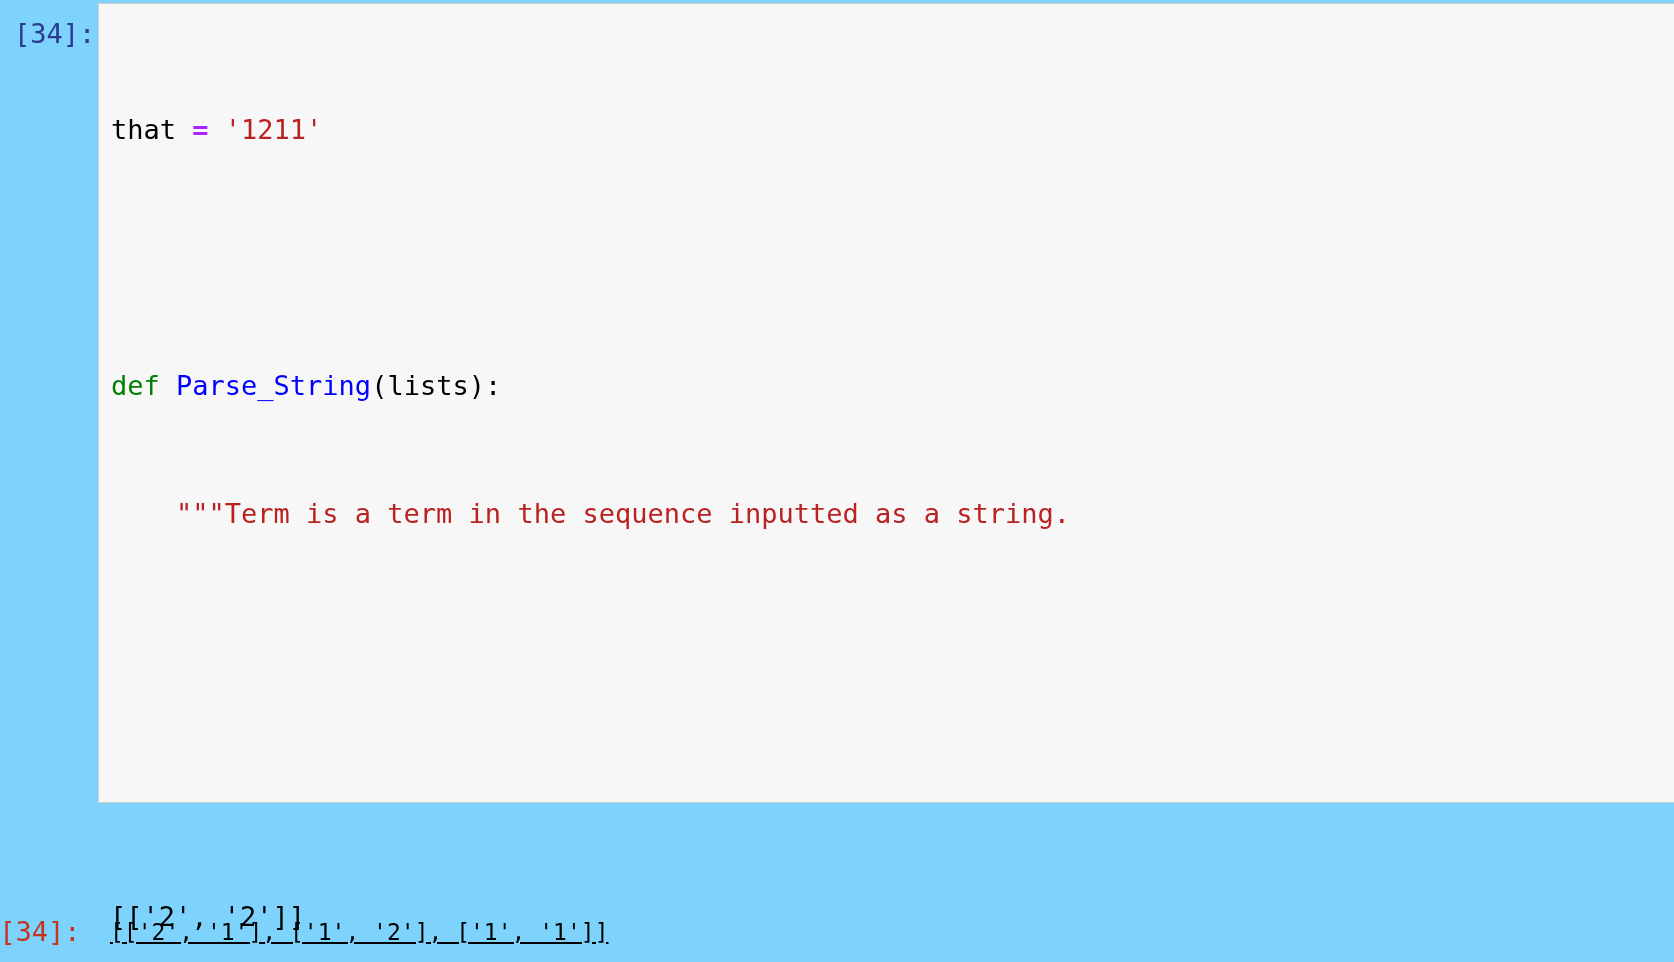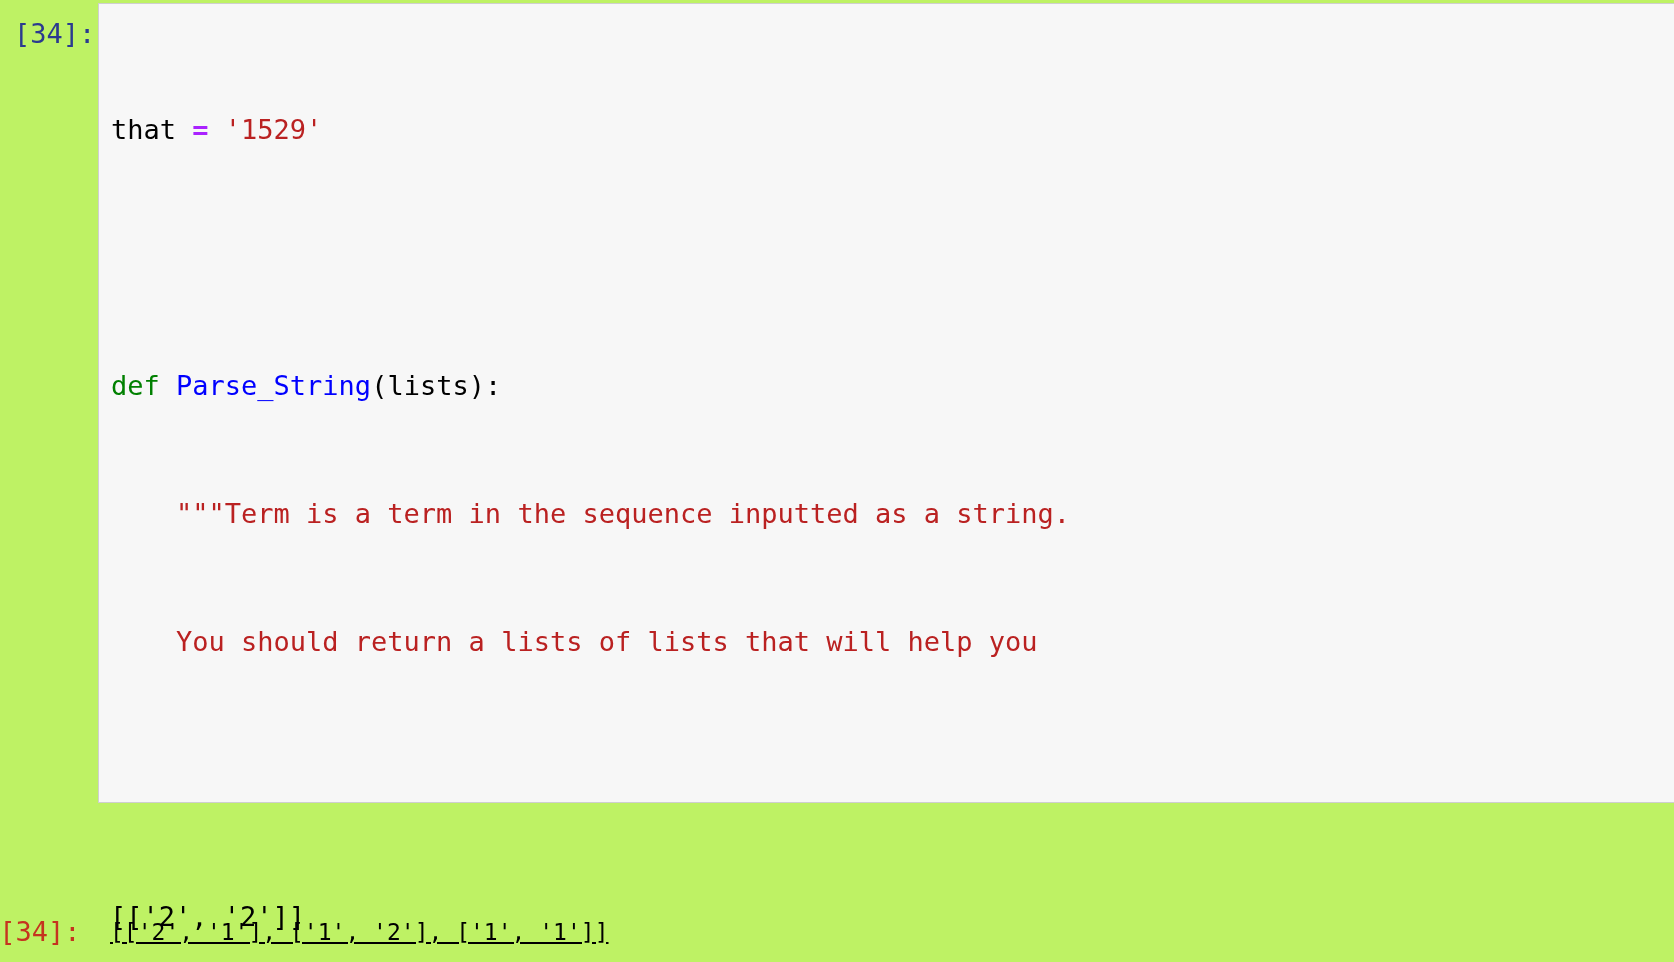--- a/index.html
+++ b/index.html
@@ -11,21 +11,21 @@
     width: 1674px;
     height: 962px;
     overflow: hidden;
     font-family: "DejaVu Sans Mono", monospace;
   }
 
   #root {
     position: relative;
     width: 1674px;
     height: 962px;
-    background: #bef264;
+    background: #7dd3fc;
   }
 
   
   .cell-input {
     position: absolute;
     left: 0px;
     top: 0px;
     width: 1674px;
     height: 806px;
   }
@@ -117,29 +117,28 @@
 
 <div id="root">
 
   <div class="cell-input">
 
     <div class="prompt-in">[34]:</div>
 
     <div class="code-box">
       <div class="code-area">
 
-        <div class="code-line"><span>that </span><span class="o">=</span><span> </span><span class="s">'1529'</span></div>
+        <div class="code-line"><span>that </span><span class="o">=</span><span> </span><span class="s">'1211'</span></div>
 
         <div class="code-line"> </div>
 
         <div class="code-line"><span class="k">def</span><span> </span><span class="nf">Parse_String</span><span>(lists):</span></div>
 
         <div class="code-line"><span class="sd">    """Term is a term in the sequence inputted as a string.</span></div>
 
-        <div class="code-line"><span class="sd">    You should return a lists of lists that will help you</span></div>
 
 
         
 
         
 
         
 
         
 

